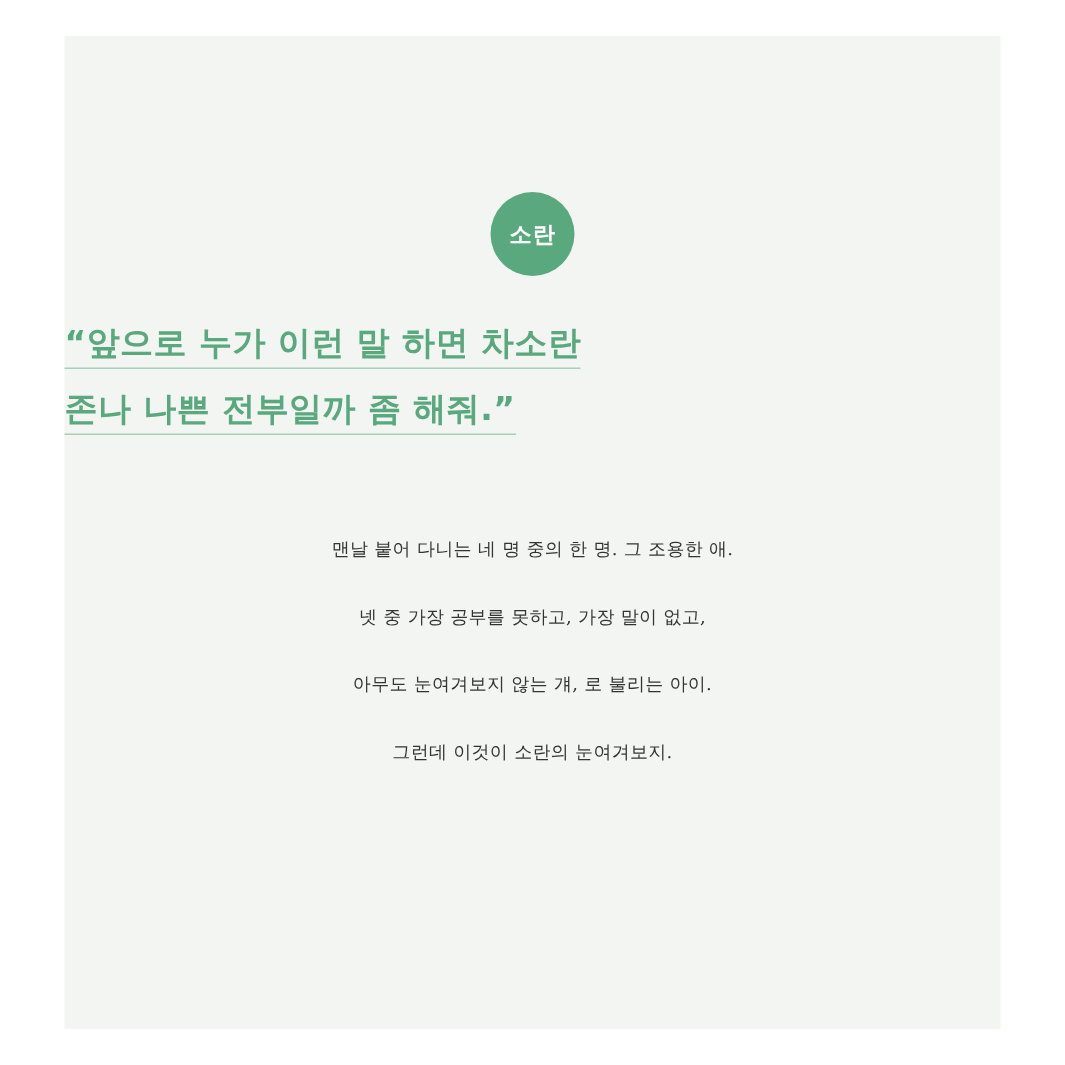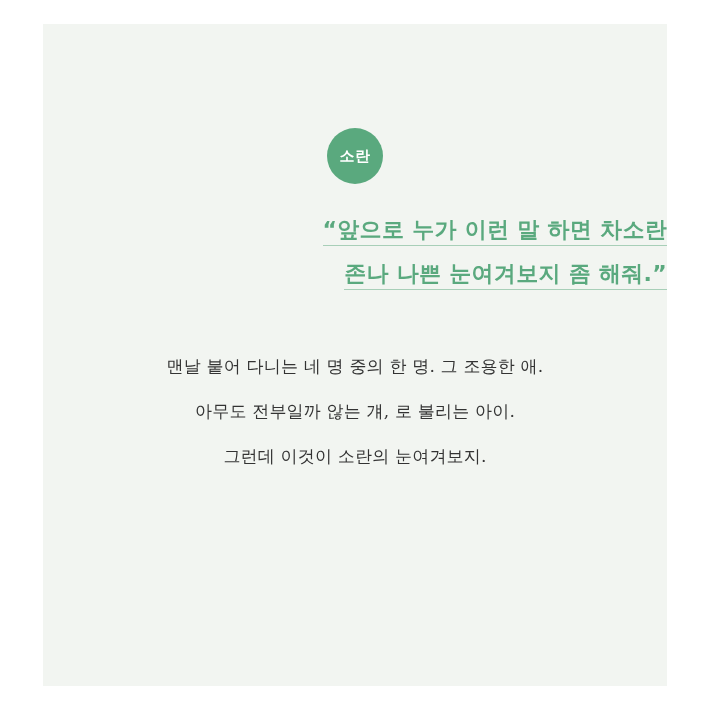--- a/index.html
+++ b/index.html
@@ -42,41 +42,41 @@
     align-items: center;
     justify-content: center;
     font-size: 15px;
     font-weight: bold;
     letter-spacing: 0.5px;
     font-family: "DejaVu Sans", sans-serif;
   }
   .quote {
     margin-top: 24px;
     width: 100%;
-    text-align: right;
+    text-align: left;
     color: #5aa97e;
     font-size: 22px;
     font-weight: bold;
     line-height: 44px;
     letter-spacing: 0.3px;
     font-family: "DejaVu Sans", sans-serif;
   }
   .quote .line {
     display: block;
   }
   .quote .ul {
     border-bottom: 1px solid #a8cfb8;
     padding-bottom: 3px;
   }
   .body-text {
     margin-top: 48px;
     width: 100%;
     text-align: center;
     color: #333333;
-    font-size: 17px;
+    font-size: 12px;
     line-height: 45px;
     letter-spacing: 0.2px;
     font-family: "DejaVu Serif", serif;
   }
   .body-text .line {
     display: block;
     white-space: nowrap;
   }
 </style>
 </head>
@@ -84,23 +84,24 @@
 
 <div class="card">
   <div class="inner">
 
     <div class="badge">
       <span>소란</span>
     </div>
 
     <div class="quote">
       <span class="line"><span class="ul">“앞으로 누가 이런 말 하면 차소란</span></span>
-      <span class="line"><span class="ul">존나 나쁜 눈여겨보지 좀 해줘.”</span></span>
+      <span class="line"><span class="ul">존나 나쁜 전부일까 좀 해줘.”</span></span>
     </div>
 
     <div class="body-text">
       <span class="line">맨날 붙어 다니는 네 명 중의 한 명. 그 조용한 애.</span>
-      <span class="line">아무도 전부일까 않는 걔, 로 불리는 아이.</span>
+      <span class="line">넷 중 가장 공부를 못하고, 가장 말이 없고,</span>
+      <span class="line">아무도 눈여겨보지 않는 걔, 로 불리는 아이.</span>
       <span class="line">그런데 이것이 소란의 눈여겨보지.</span>
     </div>
 
   </div>
 </div>
 
 </body></html>

